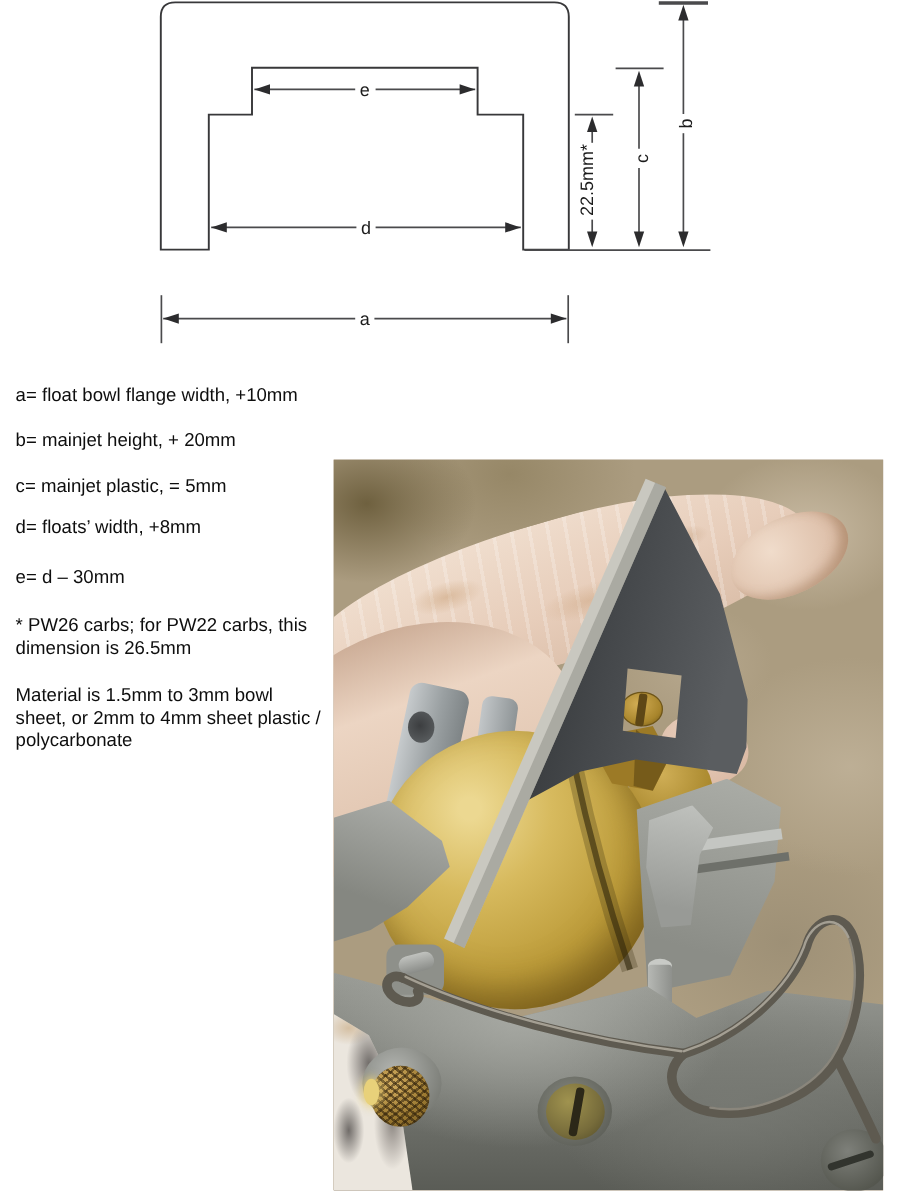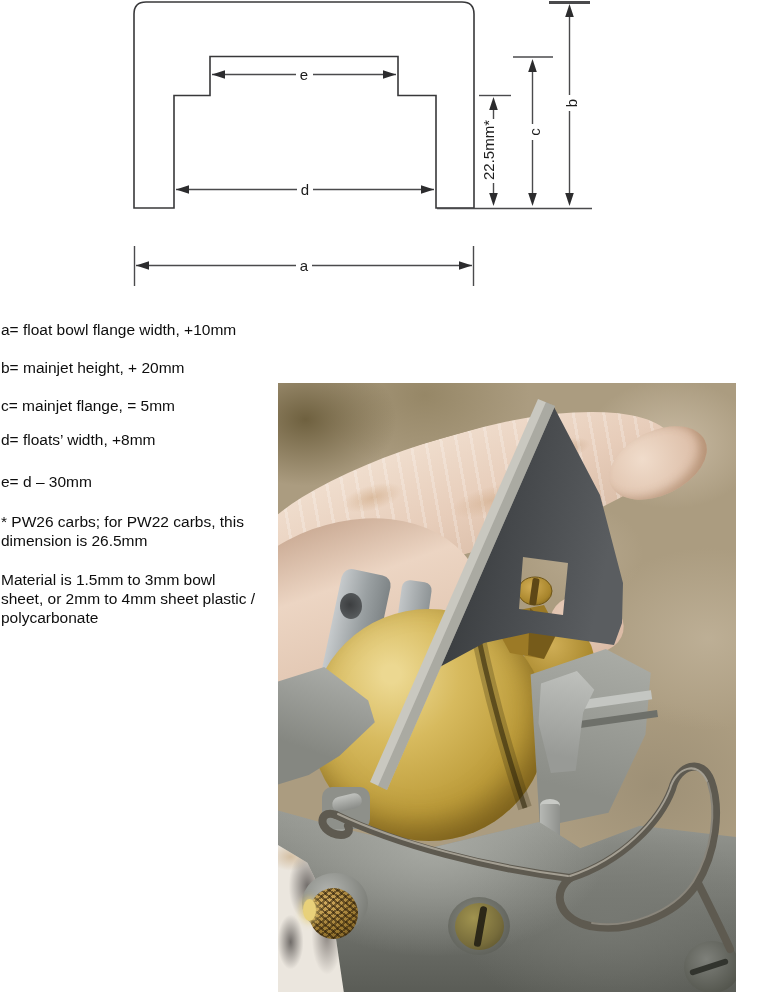--- a/index.html
+++ b/index.html
@@ -2,21 +2,21 @@
 <html><head>
 <meta charset="utf-8">
 <style>
   html,body{margin:0;padding:0;background:#ffffff;}
   #page{position:relative;width:768px;height:994px;background:#fff;overflow:hidden;
         font-family:"Liberation Sans",sans-serif;}
   
   #drawing{position:absolute;left:0;top:0;}
   .dimtext{font-family:"Liberation Sans",sans-serif;font-size:15px;fill:#1c1c1c;}
   
-  .note-line{position:absolute;left:1px;font-size:15.5px;line-height:19px;color:#0e0e0e;white-space:pre;}
+  .note-line{position:absolute;left:1px;font-size:15.5px;line-height:19px;color:#0e0e0e;white-space:pre;padding-left:12px;}
   #nl0{top:320px}#nl1{top:358px}#nl2{top:396px}#nl3{top:430px}#nl4{top:472px}
   #nl5{top:512px}#nl6{top:531px}#nl7{top:570px}#nl8{top:589px}#nl9{top:608px}
   
   #photo{position:absolute;left:278px;top:383px;width:458px;height:609px;overflow:hidden;background:#ac9d82;}
   #photo *{position:absolute;}
   .ph-bg{left:0;top:0;width:458px;height:609px;
     background:
       radial-gradient(130px 95px at 6% 6%, rgba(104,90,56,.9), transparent 70%),
       radial-gradient(150px 110px at 32% 2%, rgba(133,118,82,.55), transparent 70%),
       radial-gradient(120px 90px at 86% 10%, rgba(203,189,166,.9), transparent 72%),
@@ -169,21 +169,21 @@
       <polygon points="569.5,206 565.2,193 573.8,193" fill="#2c2c2e" stroke="none"></polygon>
     </g>
     <text class="dimtext" x="573" y="107" text-anchor="middle" transform="rotate(-90 573 103)">b</text>
 
     <line x1="437" y1="208.5" x2="592" y2="208.5" stroke="#4a4a4c" stroke-width="1.4"></line>
   </svg>
 
   <div>
     <div class="note-line" id="nl0">a= float bowl flange width, +10mm</div>
     <div class="note-line" id="nl1">b= mainjet height, + 20mm</div>
-    <div class="note-line" id="nl2">c= mainjet flange, = 5mm</div>
+    <div class="note-line" id="nl2">c= mainjet plastic, = 5mm</div>
     <div class="note-line" id="nl3">d= floats’ width, +8mm</div>
     <div class="note-line" id="nl4">e= d – 30mm</div>
     <div class="note-line" id="nl5">* PW26 carbs; for PW22 carbs, this</div>
     <div class="note-line" id="nl6">dimension is 26.5mm</div>
     <div class="note-line" id="nl7">Material is 1.5mm to 3mm bowl</div>
     <div class="note-line" id="nl8">sheet, or 2mm to 4mm sheet plastic /</div>
     <div class="note-line" id="nl9">polycarbonate</div>
   </div>
 
   <div id="photo">

